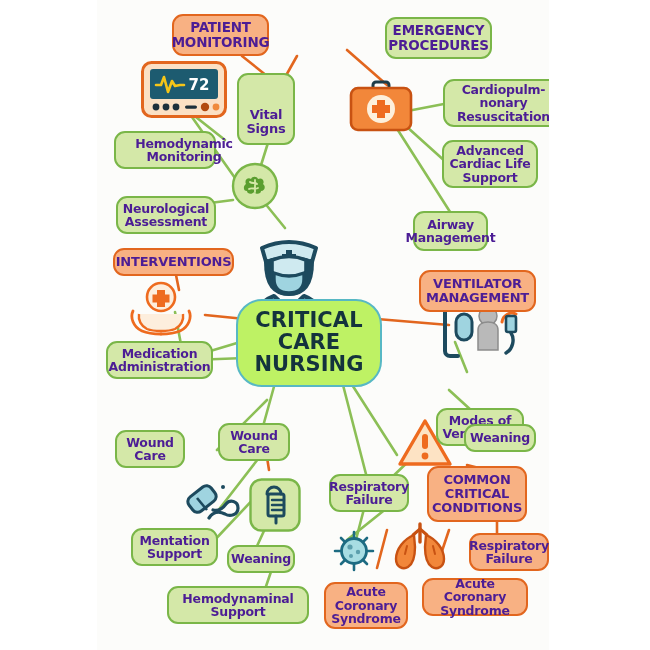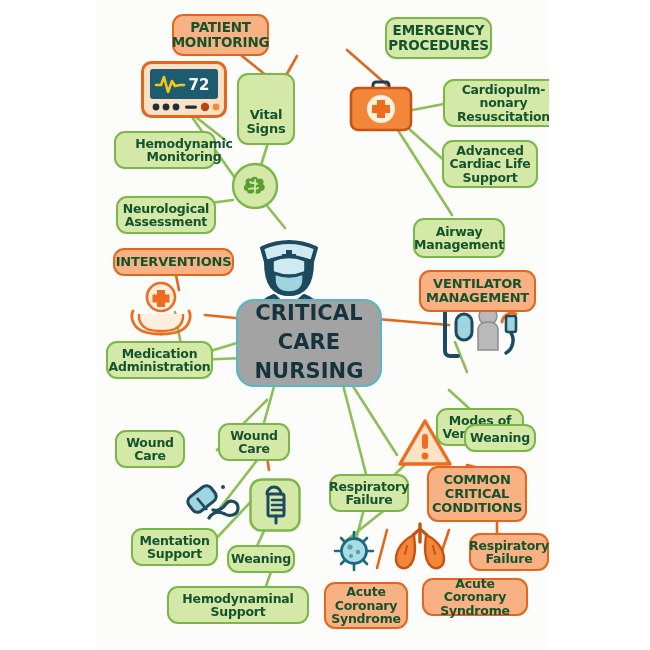--- a/index.html
+++ b/index.html
@@ -2,25 +2,25 @@
 <html><head>
 <meta charset="utf-8">
 <style>
   html,body{margin:0;padding:0;background:#ffffff;}
   body{width:650px;height:650px;overflow:hidden;font-family:"DejaVu Sans","Liberation Sans",sans-serif;}
   #stage{position:relative;width:650px;height:650px;background:#ffffff;}
   #canvas{position:absolute;left:97px;top:0px;width:452px;height:650px;background:#fcfcfa;overflow:hidden;}
   #edges{position:absolute;left:0;top:0;width:452px;height:650px;}
   .node{position:absolute;box-sizing:border-box;display:flex;align-items:center;justify-content:center;
         text-align:center;border-radius:11px;font-weight:700;line-height:1.08;letter-spacing:-0.2px;
-        color:#14532d;padding:2px 4px;}
+        color:#4c1d95;padding:2px 4px;}
   .green{background:#d4e8a8;border:2px solid #7ab648;}
   .orange{background:#f8b183;border:2px solid #e2661e;}
-  .center-node{background:#a3a3a3;border:2.5px solid #57b8c4;border-radius:18px;
-        color:#14333d;font-weight:800;letter-spacing:0.1px;line-height:1.04;justify-content:space-between;}
+  .center-node{background:#bef264;border:2.5px solid #57b8c4;border-radius:26px;
+        color:#14333d;font-weight:800;letter-spacing:0.1px;line-height:1.04;}
   .icon{position:absolute;}
   .icon svg{display:block;}
   .t-cap{text-transform:uppercase;}
 </style>
 </head>
 <body>
 
 <div id="stage">
   <div id="canvas">
 
@@ -210,21 +210,21 @@
     <div class="node green" style="left:140px;top:73px;width:58px;height:72px;font-size:13px;flex-direction:column;justify-content:flex-end;padding-bottom:7px;align-items:center;">
       <span>Vital Signs</span>
     </div>
 
     <div class="node green t-cap" style="left:288px;top:17px;width:107px;height:42px;font-size:13.5px;">EMERGENCY PROCEDURES</div>
 
     <div class="node green" style="left:346px;top:79px;width:121px;height:48px;font-size:12.5px;">Cardiopulm- nonary Resuscitation</div>
 
     <div class="node green" style="left:345px;top:140px;width:96px;height:48px;font-size:12.5px;">Advanced Cardiac Life Support</div>
 
-    <div class="node green" style="left:316px;top:218px;width:92px;height:40px;font-size:12.5px;">Airway Management</div>
+    <div class="node green" style="left:316px;top:211px;width:75px;height:40px;font-size:12.5px;">Airway Management</div>
 
     <div class="node orange t-cap" style="left:16px;top:248px;width:121px;height:28px;font-size:13px;">INTERVENTIONS</div>
 
     <div class="node green" style="left:9px;top:341px;width:107px;height:38px;font-size:12.5px;">Medication Administration</div>
 
 
     <div class="node green" style="left:18px;top:430px;width:70px;height:38px;font-size:12.5px;">Wound Care</div>
 
     <div class="node green" style="left:121px;top:423px;width:72px;height:38px;font-size:12.5px;">Wound Care</div>
 

